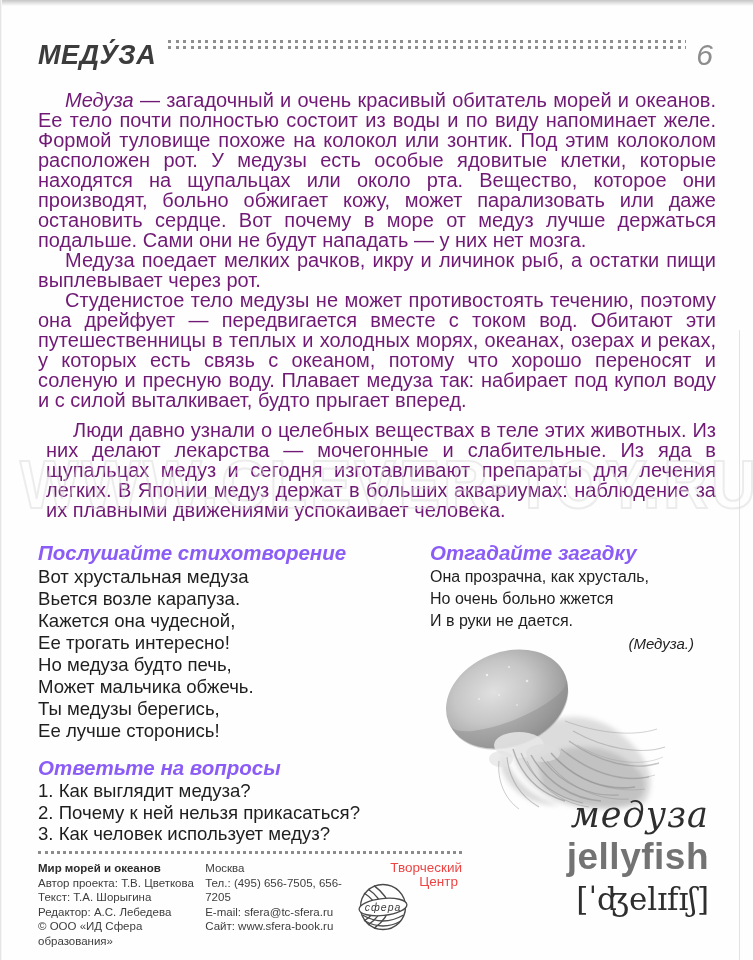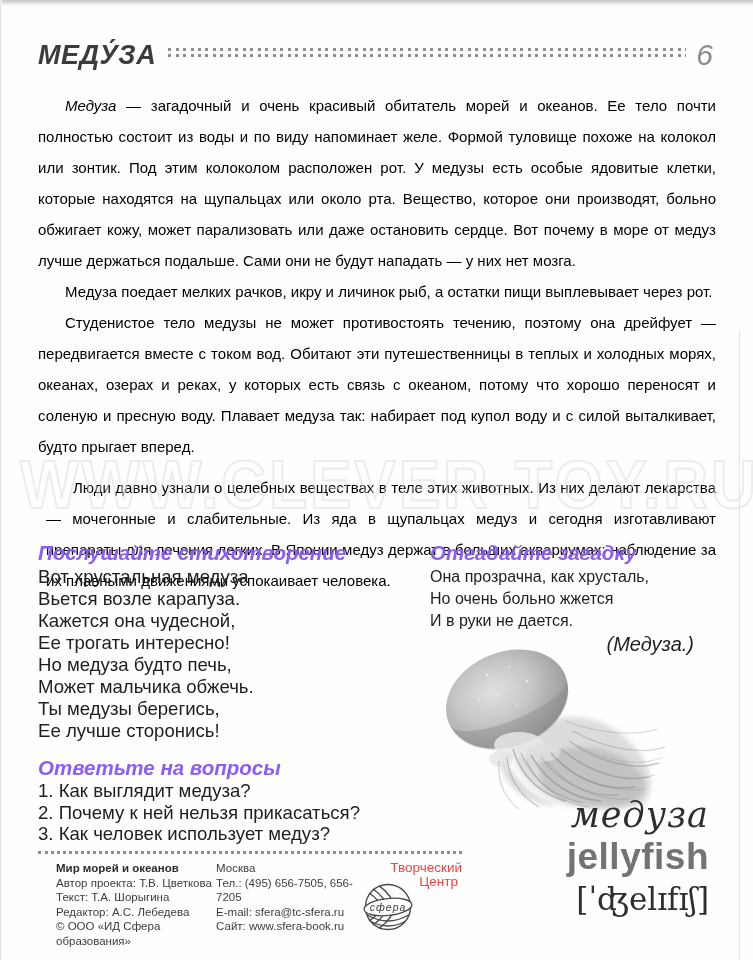--- a/index.html
+++ b/index.html
@@ -8,66 +8,66 @@
     background:#fefefe;overflow:hidden;
     font-family:"Liberation Sans",sans-serif;color:#1e1e1e;
   }
   
   .scan-top{position:absolute;top:0;left:0;right:0;height:6px;
     background:linear-gradient(#c6c6c6,#fefefe);}
   .scan-right{position:absolute;top:330px;bottom:0;right:13px;width:1px;background:#e2e2e2;}
   .scan-left{position:absolute;top:0;bottom:0;left:0;width:2px;background:linear-gradient(90deg,#dcdcdc,#fefefe);}
 
   
-  .header{position:absolute;top:40px;left:38px;right:40px;display:flex;align-items:center;}
+  .header{position:absolute;top:40px;left:38px;right:40px;display:flex;align-items:flex-start;}
   .title{font-style:italic;font-weight:bold;font-size:27px;line-height:30px;color:#3c3c3c;letter-spacing:.5px;white-space:nowrap;}
   .leader{flex:1;height:9px;margin:0 10px 6px 12px;
     background:
       repeating-linear-gradient(90deg,#8f8f8f 0 3px,transparent 3px 7.5px) 0 0/100% 3px no-repeat,
       repeating-linear-gradient(90deg,#8f8f8f 0 3px,transparent 3px 7.5px) 0 100%/100% 3px no-repeat;}
   .pagenum{font-style:italic;font-size:30px;line-height:30px;color:#8d8d8d;}
 
   
   .article{position:absolute;top:90px;left:38px;width:678px;
-    font-size:15px;line-height:31px;text-align:justify;color:#000000;}
+    font-size:20px;line-height:20px;text-align:justify;color:#701a75;}
   .article p{margin:0;text-indent:27px;}
   .article p.spaced{margin-top:10px;margin-left:8px;}
 
   
   .watermark{position:absolute;top:448px;left:20px;right:20px;z-index:3;
     font-weight:bold;font-size:62px;letter-spacing:3px;text-align:center;
     transform:scaleY(1.12);color:transparent;-webkit-text-stroke:2px #dcdcdc;
     opacity:.5;pointer-events:none;white-space:nowrap;}
 
   
   .sec-head{font-style:italic;font-weight:bold;font-size:20.5px;line-height:23px;color:#8b5cf6;margin:0 0 2px 0;}
 
   .poem{position:absolute;top:541px;left:38px;width:375px;z-index:2;}
   .poem .line,.q-item{font-size:18.6px;line-height:22px;}
   .questions{position:absolute;top:756px;left:38px;width:400px;z-index:2;}
   .questions .sec-head{margin-bottom:1px;}
   .q-item{line-height:21.7px;}
 
   .riddle{position:absolute;top:541px;left:430px;width:292px;z-index:2;}
   .riddle .line{font-size:16px;line-height:22px;}
-  .riddle .answer{font-style:italic;text-align:right;padding-right:28px;font-size:20px;line-height:22px;margin-top:1px;}
+  .riddle .answer{font-style:italic;text-align:right;padding-right:28px;font-size:15px;line-height:22px;margin-top:1px;}
 
   
   .jelly{position:absolute;left:443px;top:641px;width:230px;height:174px;z-index:1;}
 
   
   .vocab{position:absolute;right:44px;top:795px;text-align:right;z-index:2;}
   .vocab .ru{font-family:"DejaVu Serif",serif;font-style:italic;font-size:35px;line-height:40px;color:#2e2e2e;letter-spacing:1px;}
   .vocab .en{font-weight:bold;font-size:37px;line-height:44px;color:#737373;letter-spacing:.5px;}
   .vocab .ipa{font-family:"DejaVu Serif","DejaVu Sans",serif;font-size:31px;line-height:40px;color:#2e2e2e;}
 
   
   .footer{position:absolute;top:851px;left:38px;width:424px;
     border-top:3px dotted #8c8c8c;padding-top:7px;display:flex;z-index:2;}
-  .footer .col1{width:168px;margin-left:18px;}
+  .footer .col1{width:168px;}
   .footer .col2{width:152px;}
   .f-line{font-size:11.5px;line-height:14.5px;color:#3d3d3d;}
   .f-bold{font-weight:bold;color:#2c2c2c;}
   .logo{position:relative;width:104px;height:78px;margin-left:2px;}
   .logo-line{font-size:13.5px;line-height:14px;color:#ef4444;text-align:right;}
   .logo-line.second{padding-right:4px;}
   .logo-mark{position:absolute;left:0;top:21px;}
 </style>
 </head>
 <body>

